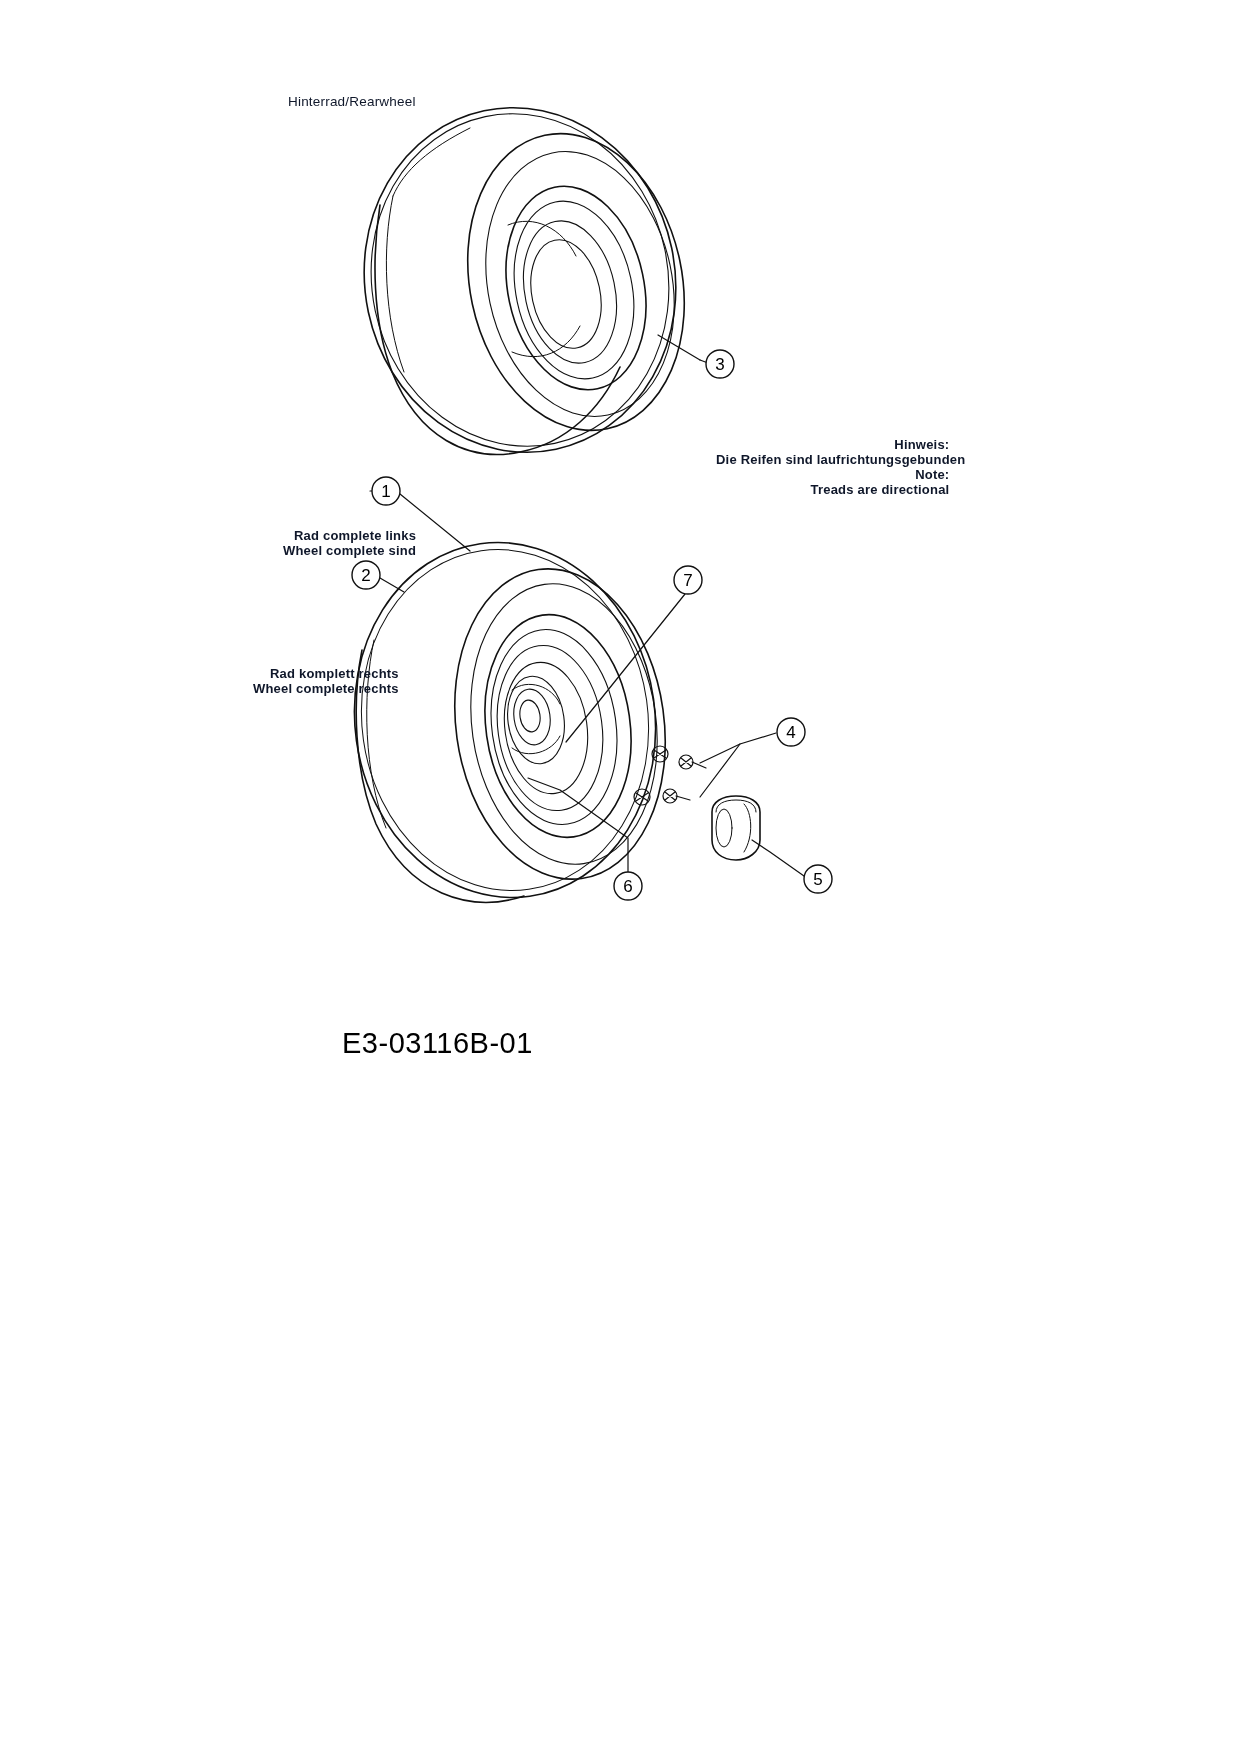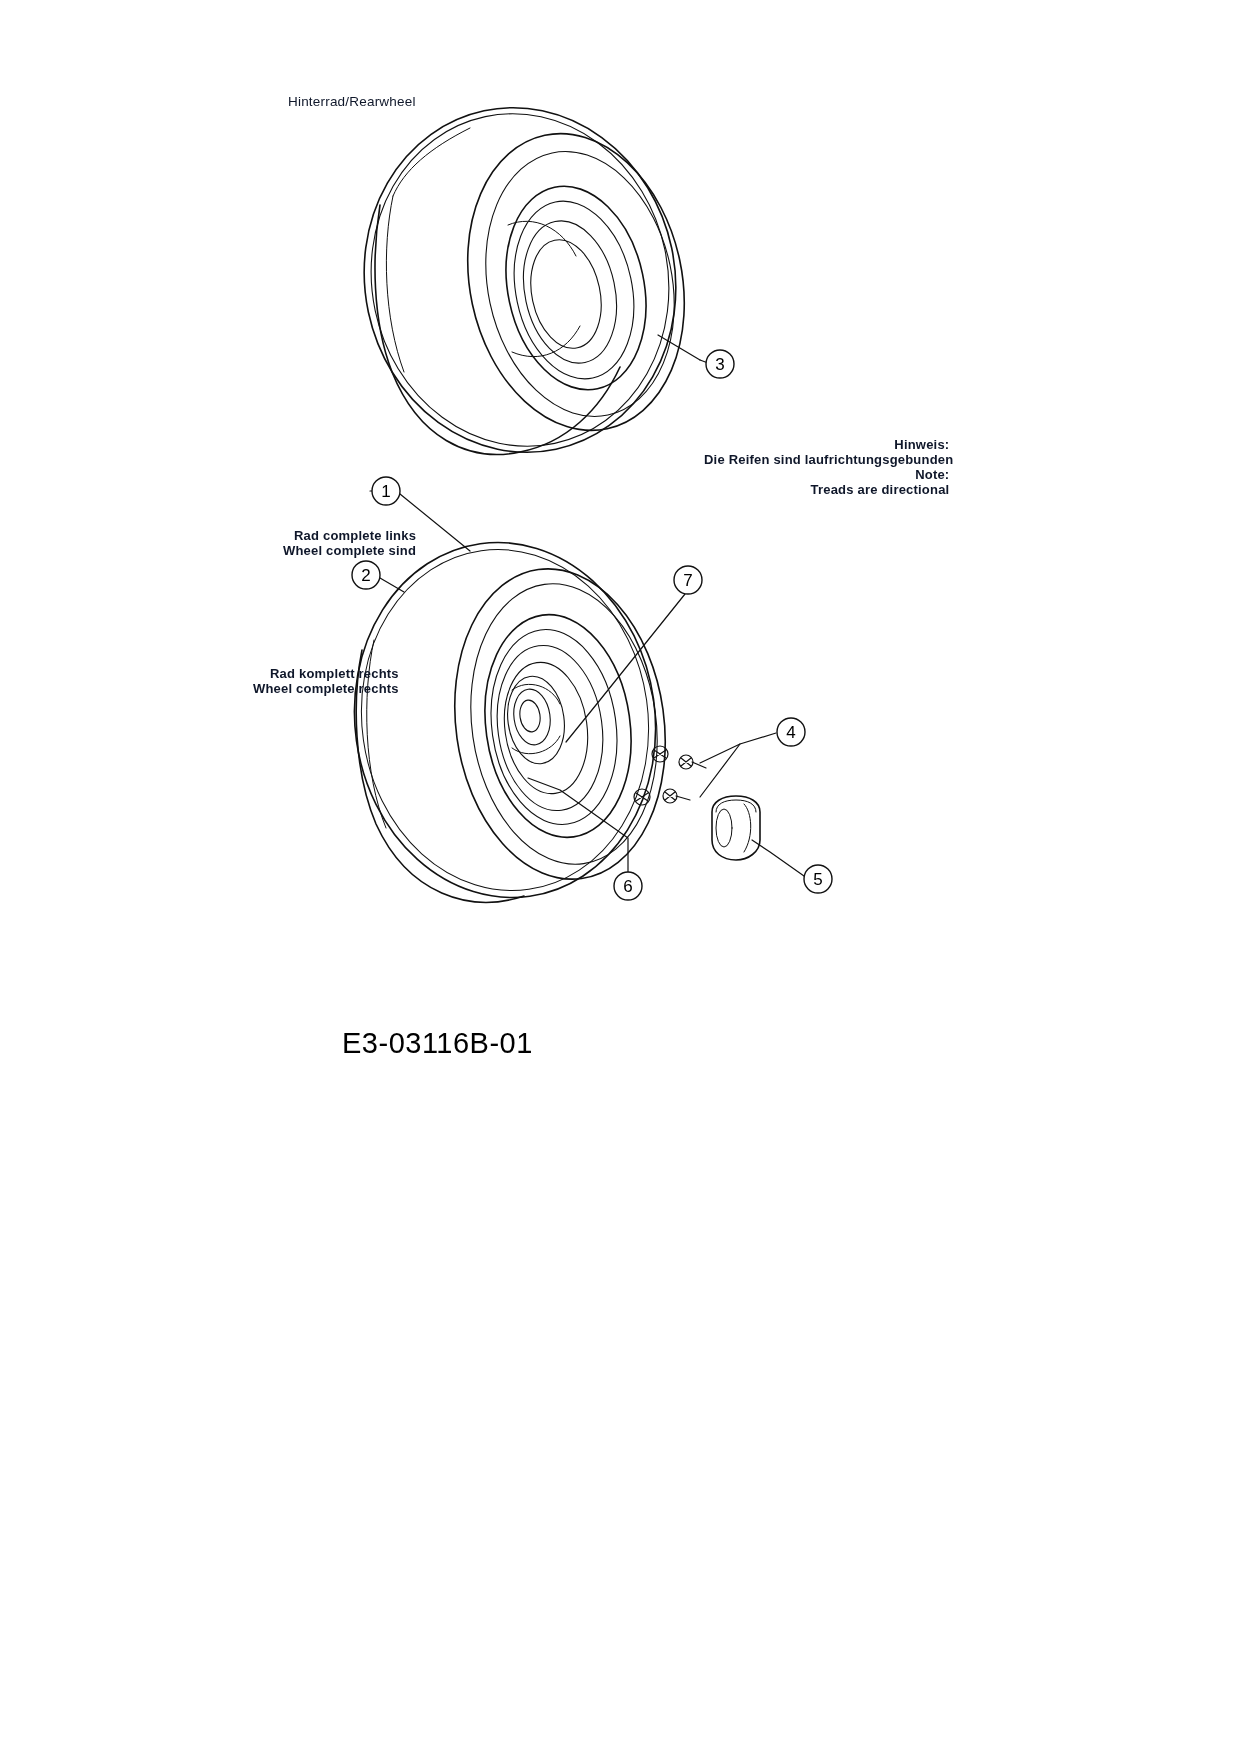--- a/index.html
+++ b/index.html
@@ -190,21 +190,21 @@
         <text x="688" y="586" text-anchor="middle" class="callout-text" fill="#000" stroke="none">7</text>
       </g>
 
     </g>
   </svg>
 
   <div class="lbl" id="title-hinterrad">Hinterrad/Rearwheel</div>
 
   <div id="note-block" style="position:absolute;left:700px;top:437px;">
     <div class="lbl bold" style="position:relative;left:0;top:0;">Hinweis:</div>
-    <div class="lbl bold" style="position:relative;left:4px;top:0;">Die Reifen sind laufrichtungsgebunden</div>
+    <div class="lbl bold" style="position:relative;left:16px;top:0;">Die Reifen sind laufrichtungsgebunden</div>
     <div class="lbl bold" style="position:relative;left:0;top:0;">Note:</div>
     <div class="lbl bold" style="position:relative;left:0;top:0;">Treads are directional</div>
   </div>
 
   <div id="label-left" style="position:absolute;left:283px;top:528px;">
     <div class="lbl bold" style="position:relative;">Rad complete links</div>
     <div class="lbl bold" style="position:relative;">Wheel complete sind</div>
   </div>
 
   <div id="label-right" style="position:absolute;left:253px;top:622px;margin-top:44px;">

